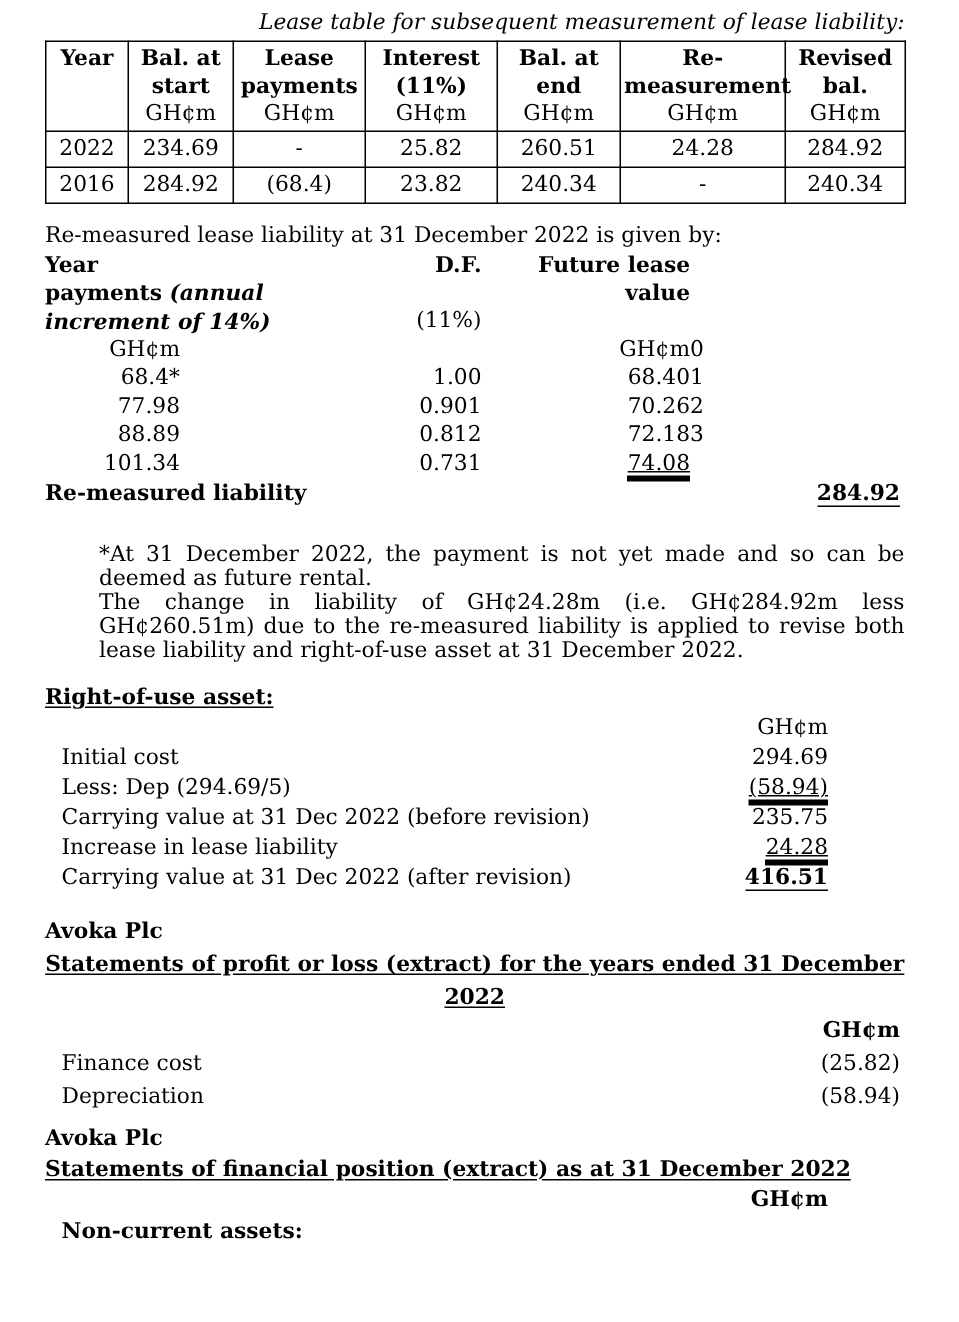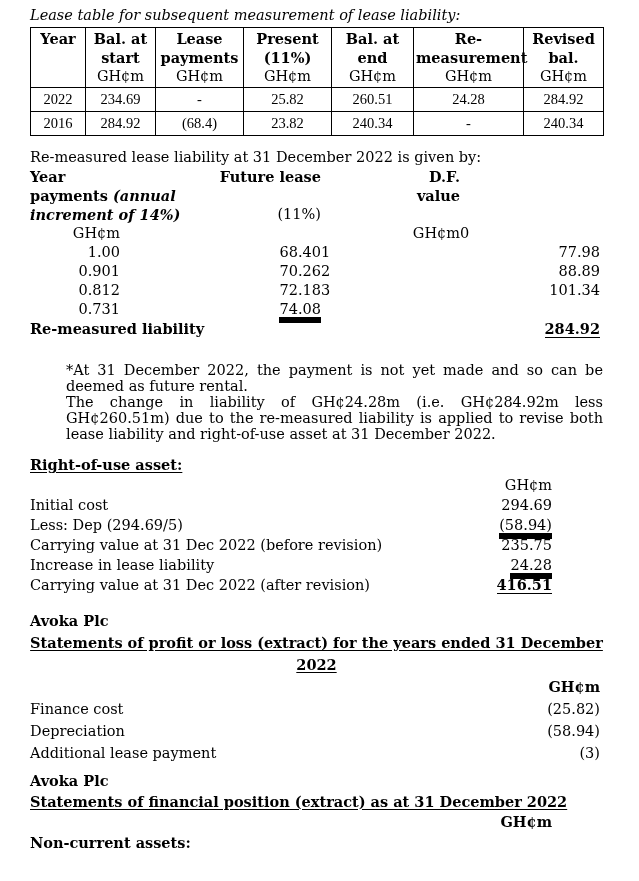--- a/index.html
+++ b/index.html
@@ -4,61 +4,61 @@
 <style>
   * { margin:0; padding:0; box-sizing:border-box; }
   html,body { width:639px; height:881px; overflow:hidden; background:#fff; }
   body {
     font-family:"DejaVu Serif","Liberation Serif",serif;
     font-size:14.5px; color:#000;
   }
   .page { padding:6px 36px 0 30px; width:639px; }
 
   
-  .doc-title { font-style:italic; line-height:18px; margin-bottom:3px; }
+  .doc-title { font-style:italic; line-height:18px; margin-bottom:3px;text-align:right; }
 
   
   table.lease { border-collapse:collapse; width:573px; table-layout:fixed; }
   table.lease th, table.lease td {
     border:1px solid #000; text-align:center; vertical-align:top;
     padding:1px 2px; font-weight:normal;
   }
   table.lease th { line-height:19px; }
-  table.lease td { line-height:21px;font-family:Liberation Serif, serif; }
+  table.lease td { line-height:21px; }
   .hl { font-weight:bold; }
   .hu { font-weight:normal; }
 
   
   .t2-intro { margin-top:12px; line-height:19px; }
   .t2 { display:grid; grid-template-columns:90px 201px 139px 140px; grid-auto-rows:19px; width:570px; }
   .t2 .c { line-height:19px; white-space:nowrap; }
   .t2 .l { text-align:left; }
   .t2 .r { text-align:right; }
   .b { font-weight:bold; }
   .i { font-style:italic; }
   .t2 .span2 { grid-column:1 / span 2; }
 
   
-  .ul  { border-bottom:6px solid #000000; }
+  .ul  { border-bottom:4px solid #000000;text-decoration:underline; }
   .ul2 { border-bottom:1.5px solid #000; font-weight:bold; }
 
   
   .notes { margin-top:24px; width:573px; }
   .notes p { text-align:justify; line-height:16px;margin-left:36px; }
 
   
   .section { width:573px; }
   .sec-rou { margin-top:13px; }
   .sec-rou .row, .sec-rou .hrow { line-height:20px; }
   .sec-pl  { margin-top:15px; }
   .sec-pl .row, .sec-pl .hrow { line-height:22px; }
   .sec-fp  { margin-top:7px; }
   .sec-fp .row, .sec-fp .hrow { line-height:19.5px; }
 
-  .row { display:flex; }
+  .row { display:flex;margin-left:11px; }
   .row .lbl { flex:1; }
   .h-ul { text-decoration:underline; text-underline-offset:2px; }
   .vcol { display:inline-block; text-align:right; white-space:nowrap; }
   .vcol.a { width:90px; margin-right:51px; }  
   .vcol.bcol { width:90px; margin-right:3px; } 
   .hrow { text-align:right; }
   .hrow .vcol { text-align:right; }
 </style>
 </head>
 <body>
@@ -86,21 +86,21 @@
           <div class="hl">Bal. at</div>
           <div class="hl">start</div>
           <div class="hu">GH¢m</div>
         </th>
         <th>
           <div class="hl">Lease</div>
           <div class="hl">payments</div>
           <div class="hu">GH¢m</div>
         </th>
         <th>
-          <div class="hl">Present</div>
+          <div class="hl">Interest</div>
           <div class="hl">(11%)</div>
           <div class="hu">GH¢m</div>
         </th>
         <th>
           <div class="hl">Bal. at</div>
           <div class="hl">end</div>
           <div class="hu">GH¢m</div>
         </th>
         <th>
           <div class="hl">Re-</div>
@@ -134,39 +134,40 @@
         <td>240.34</td>
       </tr>
     </tbody>
   </table>
 
   <div class="t2-intro">Re-measured lease liability at 31 December 2022 is given by:</div>
 
   <div class="t2">
 
     <div class="c l b">Year</div>
+    <div class="c r b">D.F.</div>
     <div class="c r b">Future lease</div>
-    <div class="c r b">D.F.</div>
 
     <div class="c l"></div>
     <div class="c r b"><span>payments </span><span class="i">(annual</span></div>
     <div class="c r"></div>
     <div class="c r b">value</div>
 
     <div class="c l"></div>
     <div class="c r b i">increment of 14%)</div>
     <div class="c r">(11%)</div>
     <div class="c r"></div>
 
     <div class="c l"></div>
     <div class="c r">GH¢m</div>
     <div class="c r"></div>
     <div class="c r">GH¢m</div>
 
     <div class="c l">0</div>
+    <div class="c r">68.4*</div>
     <div class="c r">1.00</div>
     <div class="c r">68.40</div>
 
     <div class="c l">1</div>
     <div class="c r">77.98</div>
     <div class="c r">0.901</div>
     <div class="c r">70.26</div>
 
     <div class="c l">2</div>
     <div class="c r">88.89</div>
@@ -218,24 +219,20 @@
     <div class="hrow" style="text-align:center;"><span class="b h-ul">Statements of profit or loss (extract) for the years ended 31 December 2022</span></div>
     <div class="hrow"><span class="vcol bcol b">GH¢m</span></div>
     <div class="row">
       <span class="lbl">Finance cost</span>
       <span class="vcol bcol"><span>(25.82)</span></span>
     </div>
     <div class="row">
       <span class="lbl">Depreciation</span>
       <span class="vcol bcol"><span>(58.94)</span></span>
     </div>
-    <div class="row">
-      <span class="lbl">Additional lease payment</span>
-      <span class="vcol bcol"><span>(3)</span></span>
-    </div>
   </div>
 
   <div class="section sec-fp">
     <div class="hrow" style="text-align:left;"><span class="b">Avoka Plc</span></div>
     <div class="hrow" style="text-align:left;"><span class="b h-ul">Statements of financial position (extract) as at 31 December 2022</span></div>
     <div class="hrow"><span class="vcol a b">GH¢m</span></div>
     <div class="row">
       <span class="lbl b">Non-current assets:</span>
     </div>
 

